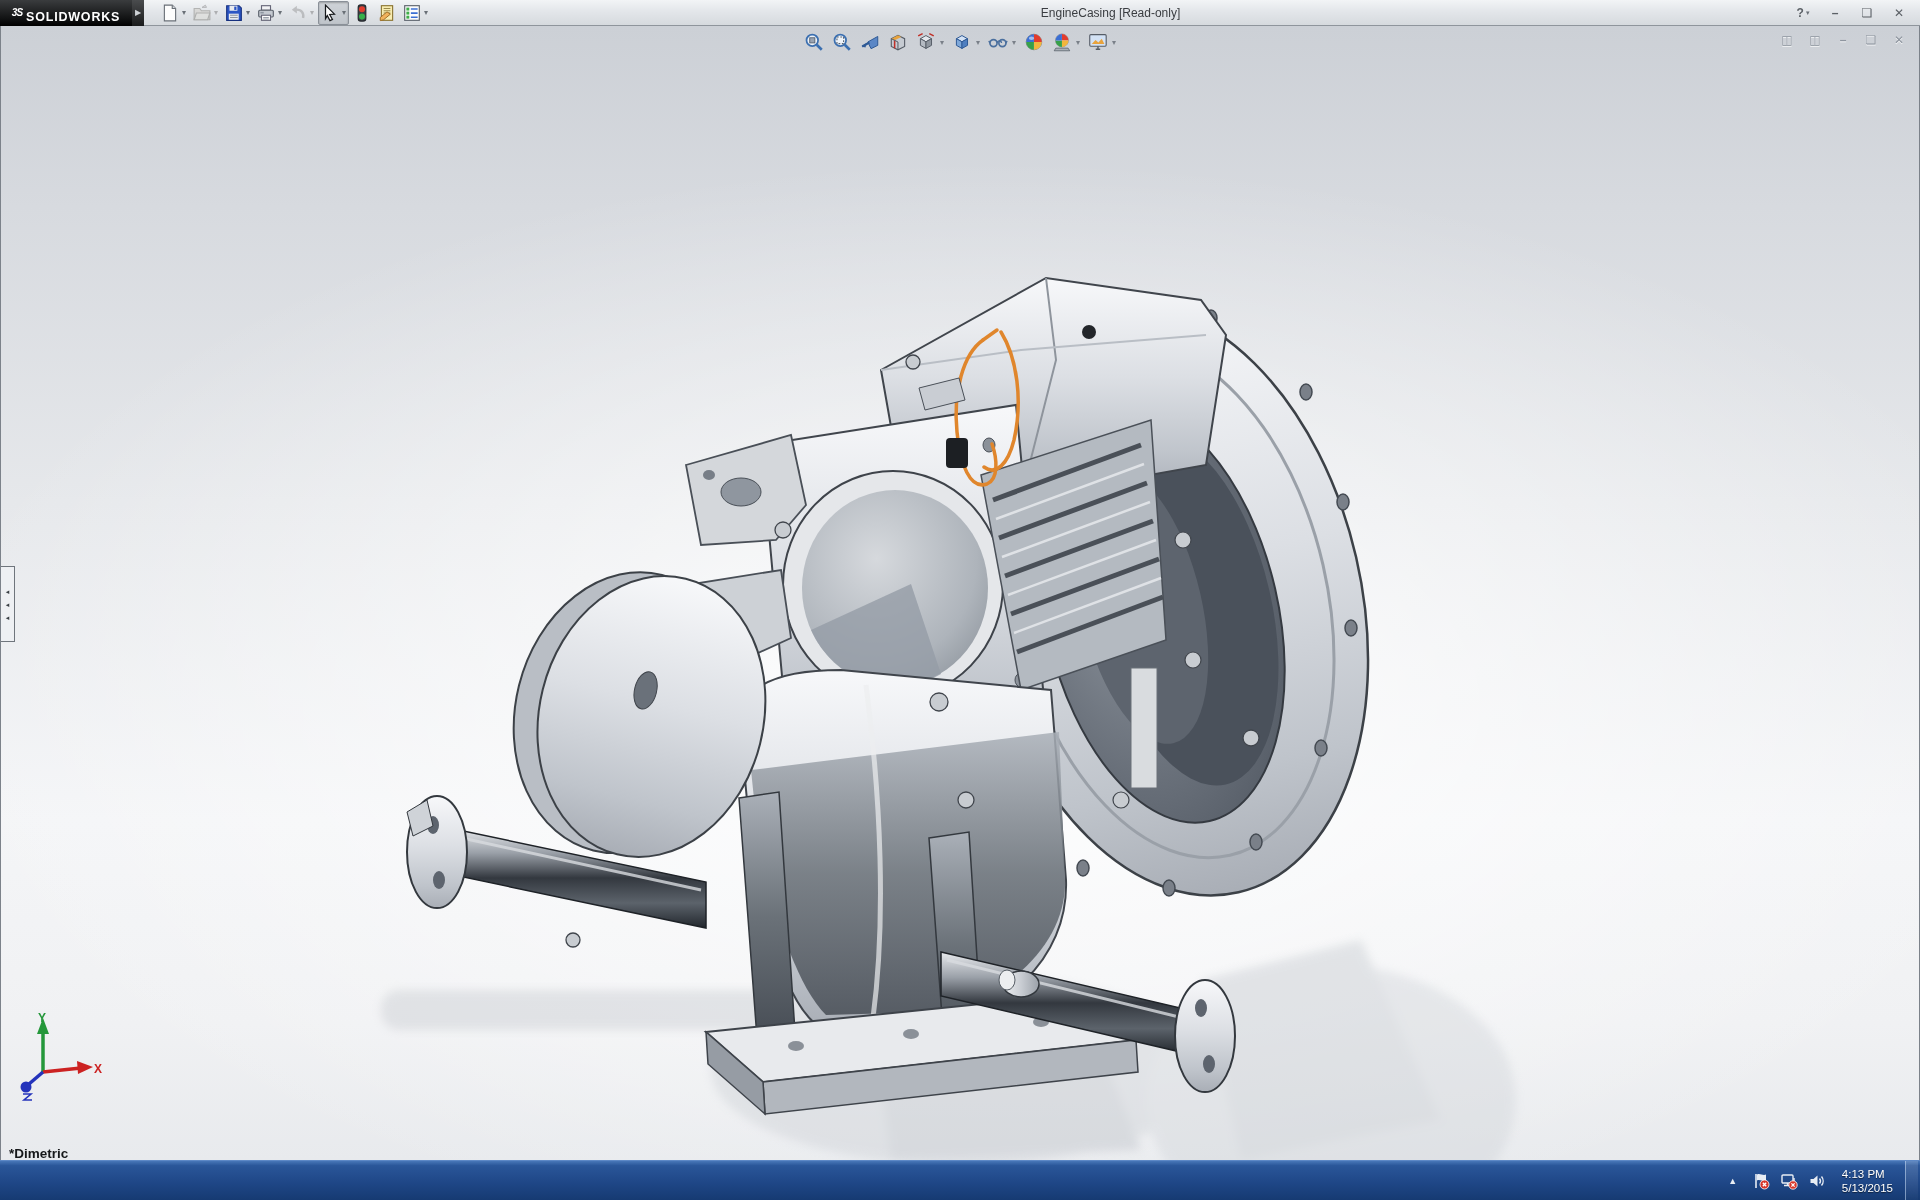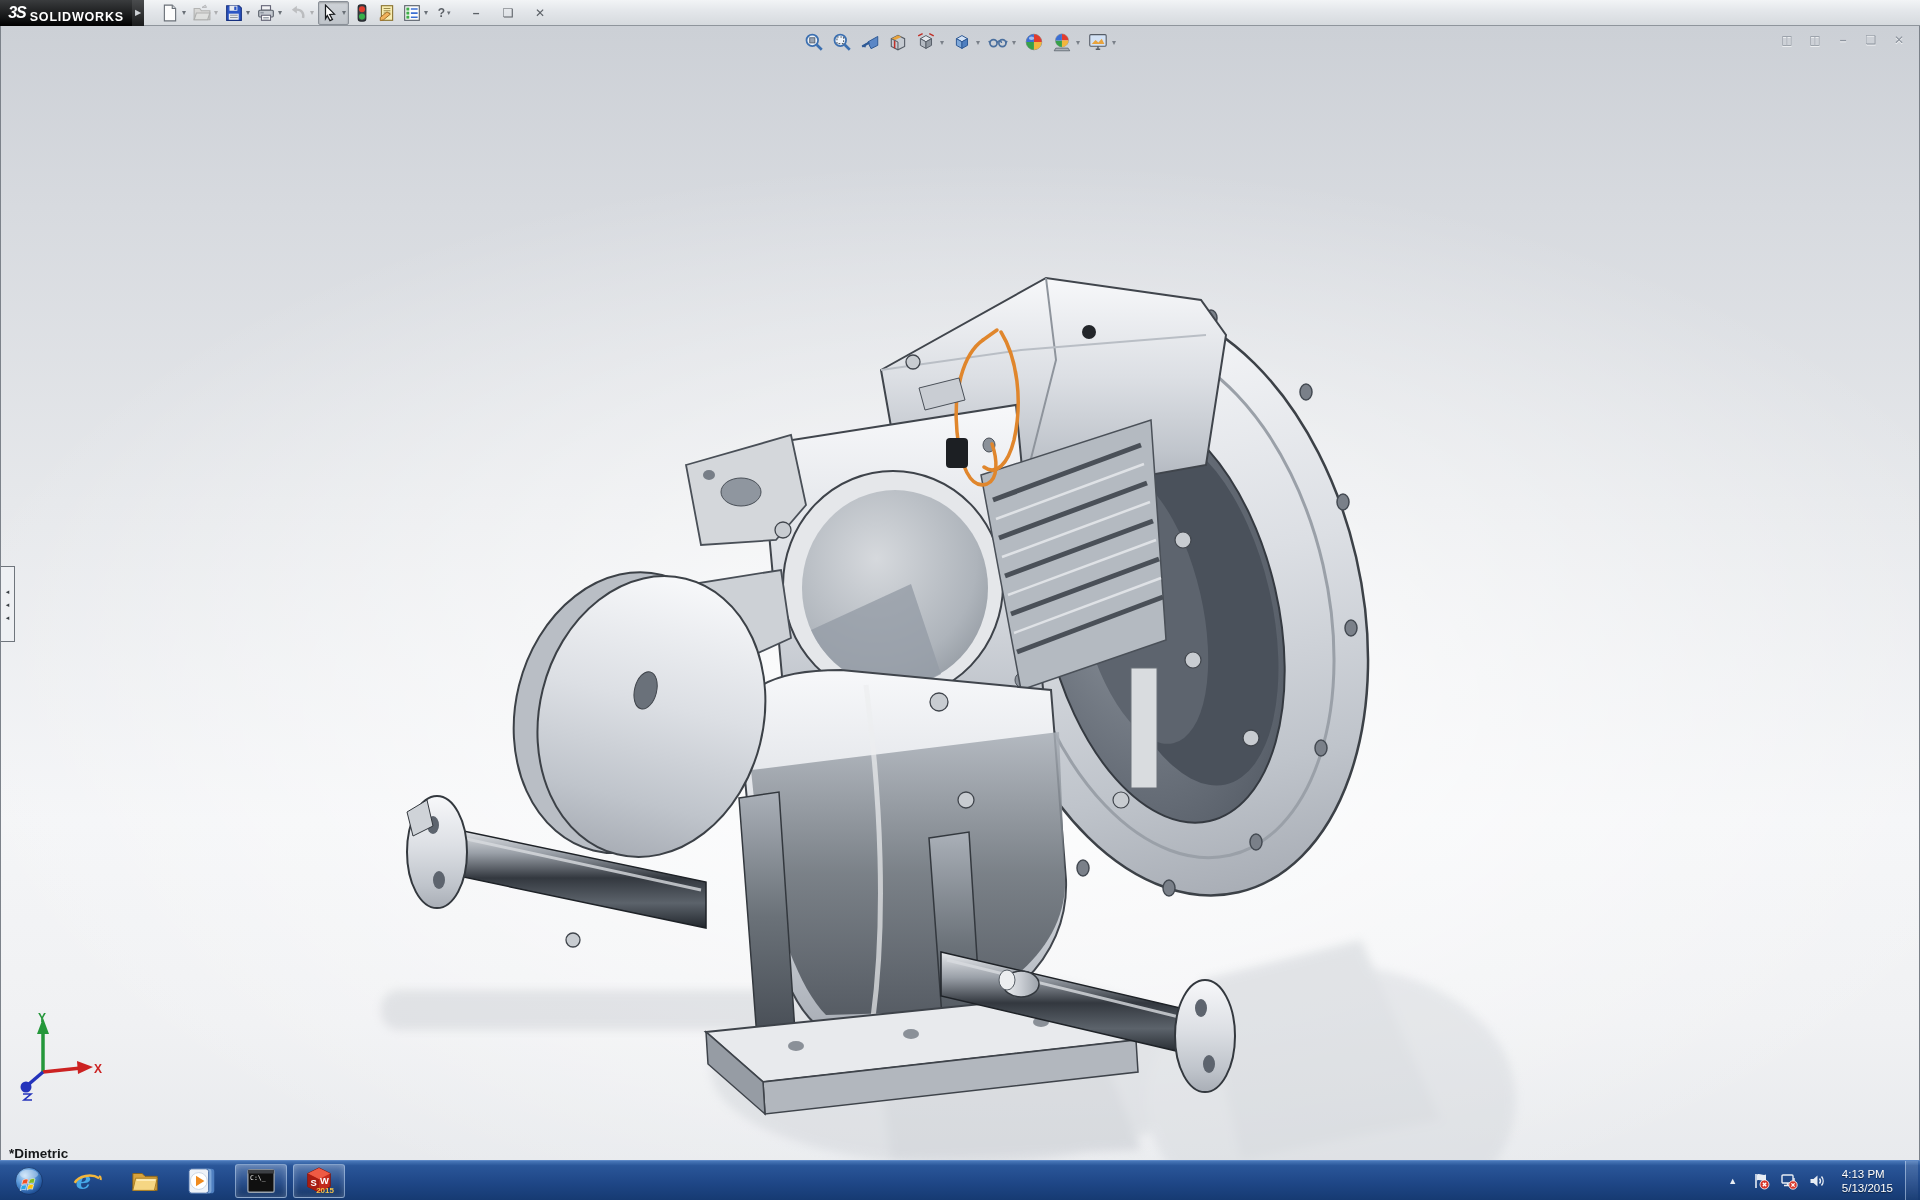--- a/index.html
+++ b/index.html
@@ -5,21 +5,21 @@
   html,body{margin:0;padding:0;width:1920px;height:1200px;overflow:hidden;
     font-family:"Liberation Sans","DejaVu Sans",sans-serif;-webkit-font-smoothing:antialiased;}
   #app{position:relative;width:1920px;height:1200px;background:#e9ebee;}
 
   
   #titlebar{position:absolute;left:0;top:0;width:1920px;height:26px;
     background:linear-gradient(180deg,#f2f4f6 0%,#e3e6ea 45%,#d6dade 100%);
     border-bottom:1px solid #8f959c;display:flex;align-items:center;box-sizing:border-box;}
   #logo{height:26px;width:132px;background:linear-gradient(180deg,#3a3c3e,#121314 70%,#000);
     color:#fff;display:flex;align-items:center;justify-content:center;gap:4px;flex:0 0 auto;}
-  #logo .pre{font-size:16px;font-weight:bold;font-style:italic;letter-spacing:-1px;}
+  #logo .pre{font-size:10px;font-weight:bold;font-style:italic;letter-spacing:-1px;}
   #logo .brand{font-size:12.5px;font-weight:bold;letter-spacing:.8px;margin-top:8px;}
   #logo-flyout{width:12px;height:26px;background:linear-gradient(180deg,#4a4c4e,#1a1b1c);
     color:#cfd3d7;font-size:8px;display:flex;align-items:center;justify-content:center;flex:0 0 auto;}
   #main-toolbar{display:flex;align-items:center;gap:1px;margin-left:14px;flex:0 0 auto;}
   .tbtn{height:22px;display:flex;align-items:center;justify-content:center;padding:0 2px;
     border:1px solid transparent;border-radius:2px;position:relative;}
   .tbtn .ic{width:18px;height:18px;}
   .tbtn .dd{font-size:8px;color:#6a7077;margin-left:3px;}
   .tbtn.pressed{background:linear-gradient(180deg,#cfd3d8,#bfc4ca);border-color:#8a9098;box-shadow:inset 0 1px 2px rgba(0,0,0,.25);}
   .tbtn.disabled{opacity:.45;filter:grayscale(.9);}
@@ -346,20 +346,21 @@
             <use href="#i-properties-sheet"></use>
           </svg>
         </div>
         <div class="tbtn">
           <svg class="ic">
             <use href="#i-options-list"></use>
           </svg>
           <span class="dd">▾</span>
         </div>
       </div>
+    <div id="title">EngineCasing [Read-only]</div>
     <div id="window-controls">
         <div class="wbtn">
           <span class="glyph">?</span>
           <span class="dd">▾</span>
         </div>
         <div class="wbtn">
           <span class="glyph">–</span>
         </div>
         <div class="wbtn">
           <span class="glyph">❏</span>
@@ -610,53 +611,20 @@
       <text x="81" y="63" font-size="12" fill="#cc2222" font-weight="bold" id="triad-x">X</text>
       <path d="M30 62 L16 74" stroke="#2433bb" stroke-width="3.5"></path>
       <circle cx="13" cy="77" r="5.5" fill="#2433bb"></circle>
       <path d="M10 84 l8 0 -7 6 8 0" stroke="#2433bb" stroke-width="1.6" fill="none"></path>
     </svg>
 
     <div id="orientation-label">*Dimetric</div>
   </div>
 
   <div id="taskbar">
-    <div id="task-apps">
-        <div class="app">
-          <svg class="ic">
-            <use href="#i-windows-orb"></use>
-          </svg>
-        </div>
-        <div class="app">
-          <svg class="ic">
-            <use href="#i-ie"></use>
-          </svg>
-        </div>
-        <div class="app">
-          <svg class="ic">
-            <use href="#i-folder"></use>
-          </svg>
-        </div>
-        <div class="app">
-          <svg class="ic">
-            <use href="#i-wmp"></use>
-          </svg>
-        </div>
-        <div class="app active">
-          <svg class="ic">
-            <use href="#i-cmd"></use>
-          </svg>
-          <span class="lbl">C:\_</span>
-        </div>
-        <div class="app active">
-          <svg class="ic">
-            <use href="#i-sw"></use>
-          </svg>
-        </div>
-      </div>
     <div id="tray">
       <div id="hidden-icons">▲</div>
       <div style="display:flex;gap:2px">
           <div class="tray-ic">
             <svg class="ic">
               <use href="#i-tray-flag"></use>
             </svg>
           </div>
           <div class="tray-ic">
             <svg class="ic">

